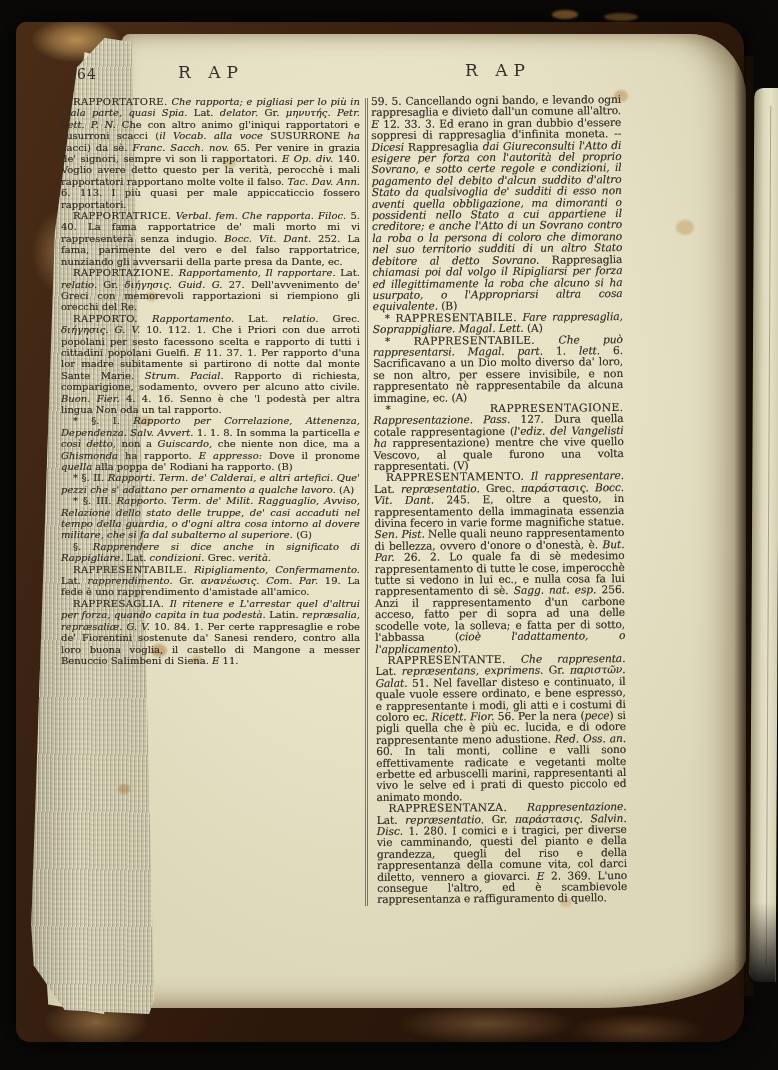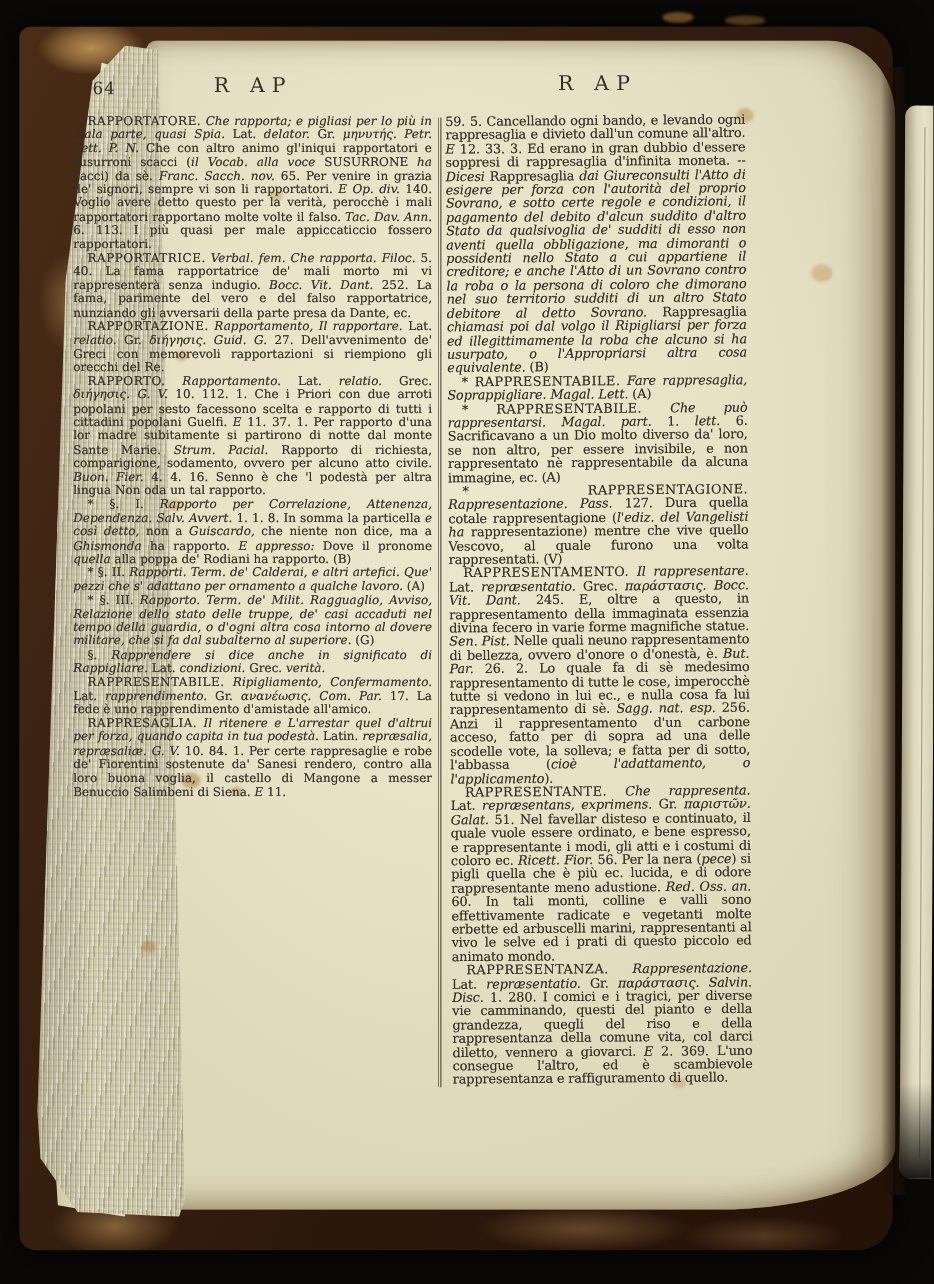--- a/index.html
+++ b/index.html
@@ -103,21 +103,21 @@
     <div class="columns">
       <div class="col col-left">
           <p class="par"><span class="seg-h">RAPPORTATORE.</span><span class="seg-i"> Che rapporta; e pigliasi per lo più in mala parte, quasi Spia.</span><span class="seg-r"> Lat. </span><span class="seg-i">delator.</span><span class="seg-r"> Gr. </span><span class="seg-g">μηνυτής.</span><span class="seg-i"> Petr. Lett. P. N.</span><span class="seg-r"> Che con altro animo gl'iniqui rapportatori e susurroni scacci (</span><span class="seg-i">il Vocab. alla voce </span><span class="seg-r">SUSURRONE </span><span class="seg-i">ha </span><span class="seg-r">cacci) da sè. </span><span class="seg-i">Franc. Sacch. nov.</span><span class="seg-r"> 65. Per venire in grazia de' signori, sempre vi son li rapportatori. </span><span class="seg-i">E Op. div.</span><span class="seg-r"> 140. Voglio avere detto questo per la verità, perocchè i mali rapportatori rapportano molte volte il falso. </span><span class="seg-i">Tac. Dav. Ann.</span><span class="seg-r"> 6. 113. I più quasi per male appiccaticcio fossero rapportatori.</span></p>
           <p class="par"><span class="seg-h">RAPPORTATRICE.</span><span class="seg-i"> Verbal. fem. Che rapporta. Filoc.</span><span class="seg-r"> 5. 40. La fama rapportatrice de' mali morto mi vi rappresenterà senza indugio. </span><span class="seg-i">Bocc. Vit. Dant.</span><span class="seg-r"> 252. La fama, parimente del vero e del falso rapportatrice, nunziando gli avversarii della parte presa da Dante, ec.</span></p>
           <p class="par"><span class="seg-h">RAPPORTAZIONE.</span><span class="seg-i"> Rapportamento, Il rapportare.</span><span class="seg-r"> Lat. </span><span class="seg-i">relatio.</span><span class="seg-r"> Gr. </span><span class="seg-g">διήγησις.</span><span class="seg-i"> Guid. G.</span><span class="seg-r"> 27. Dell'avvenimento de' Greci con memorevoli rapportazioni si riempiono gli orecchi del Re.</span></p>
           <p class="par"><span class="seg-h">RAPPORTO.</span><span class="seg-i"> Rapportamento.</span><span class="seg-r"> Lat. </span><span class="seg-i">relatio.</span><span class="seg-r"> Grec. </span><span class="seg-g">διήγησις.</span><span class="seg-i"> G. V.</span><span class="seg-r"> 10. 112. 1. Che i Priori con due arroti popolani per sesto facessono scelta e rapporto di tutti i cittadini popolani Guelfi. </span><span class="seg-i">E</span><span class="seg-r"> 11. 37. 1. Per rapporto d'una lor madre subitamente si partirono di notte dal monte Sante Marie. </span><span class="seg-i">Strum. Pacial.</span><span class="seg-r"> Rapporto di richiesta, comparigione, sodamento, ovvero per alcuno atto civile. </span><span class="seg-i">Buon. Fier.</span><span class="seg-r"> 4. 4. 16. Senno è che 'l podestà per altra lingua Non oda un tal rapporto.</span></p>
           <p class="par"><span class="seg-r">* §. I. </span><span class="seg-i">Rapporto per Correlazione, Attenenza, Dependenza. Salv. Avvert.</span><span class="seg-r"> 1. 1. 8. In somma la particella </span><span class="seg-i">e così detto,</span><span class="seg-r"> non a </span><span class="seg-i">Guiscardo,</span><span class="seg-r"> che niente non dice, ma a </span><span class="seg-i">Ghismonda</span><span class="seg-r"> ha rapporto. </span><span class="seg-i">E appresso:</span><span class="seg-r"> Dove il pronome </span><span class="seg-i">quella</span><span class="seg-r"> alla poppa de' Rodiani ha rapporto. (B)</span></p>
           <p class="par"><span class="seg-r">* §. II. </span><span class="seg-i">Rapporti. Term. de' Calderai, e altri artefici. Que' pezzi che s' adattano per ornamento a qualche lavoro.</span><span class="seg-r"> (A)</span></p>
           <p class="par"><span class="seg-r">* §. III. </span><span class="seg-i">Rapporto. Term. de' Milit. Ragguaglio, Avviso, Relazione dello stato delle truppe, de' casi accaduti nel tempo della guardia, o d'ogni altra cosa intorno al dovere militare, che si fa dal subalterno al superiore.</span><span class="seg-r"> (G)</span></p>
           <p class="par"><span class="seg-r">§. </span><span class="seg-i">Rapprendere si dice anche in significato di Rappigliare.</span><span class="seg-r"> Lat. </span><span class="seg-i">condizioni.</span><span class="seg-r"> Grec. </span><span class="seg-g">verità.</span></p>
-          <p class="par"><span class="seg-h">RAPPRESENTABILE.</span><span class="seg-i"> Ripigliamento, Confermamento.</span><span class="seg-r"> Lat. </span><span class="seg-i">rapprendimento.</span><span class="seg-r"> Gr. </span><span class="seg-g">ανανέωσις.</span><span class="seg-i"> Com. Par.</span><span class="seg-r"> 17. La fede è uno rapprendimento d'amistade all'amico.</span></p>
+          <p class="par"><span class="seg-h">RAPPRESENTABILE.</span><span class="seg-i"> Ripigliamento, Confermamento.</span><span class="seg-r"> Lat. </span><span class="seg-i">rapprendimento.</span><span class="seg-r"> Gr. </span><span class="seg-g">ανανέωσις.</span><span class="seg-i"> Com. Par.</span><span class="seg-r"> 19. La fede è uno rapprendimento d'amistade all'amico.</span></p>
           <p class="par"><span class="seg-h">RAPPRESAGLIA.</span><span class="seg-i"> Il ritenere e L'arrestar quel d'altrui per forza, quando capita in tua podestà.</span><span class="seg-r"> Latin. </span><span class="seg-i">repræsalia, repræsaliæ.</span><span class="seg-i"> G. V.</span><span class="seg-r"> 10. 84. 1. Per certe rappresaglie e robe de' Fiorentini sostenute da' Sanesi rendero, contro alla loro buona voglia, il castello di Mangone a messer Benuccio Salimbeni di Siena. </span><span class="seg-i">E</span><span class="seg-r"> 11.</span></p>
         </div>
       <div class="col-rule"></div>
       <div class="col col-right">
           <p class="par" style="text-indent: 0px;"><span class="seg-r">59. 5. Cancellando ogni bando, e levando ogni rappresaglia e divieto dall'un comune all'altro. </span><span class="seg-i">E</span><span class="seg-r"> 12. 33. 3. Ed erano in gran dubbio d'essere soppresi di rappresaglia d'infinita moneta. -- </span><span class="seg-i">Dicesi </span><span class="seg-r">Rappresaglia </span><span class="seg-i">dai Giureconsulti l'Atto di esigere per forza con l'autorità del proprio Sovrano, e sotto certe regole e condizioni, il pagamento del debito d'alcun suddito d'altro Stato da qualsivoglia de' sudditi di esso non aventi quella obbligazione, ma dimoranti o possidenti nello Stato a cui appartiene il creditore; e anche l'Atto di un Sovrano contro la roba o la persona di coloro che dimorano nel suo territorio sudditi di un altro Stato debitore al detto Sovrano.</span><span class="seg-r"> Rappresaglia </span><span class="seg-i">chiamasi poi dal volgo il Ripigliarsi per forza ed illegittimamente la roba che alcuno si ha usurpato, o l'Appropriarsi altra cosa equivalente.</span><span class="seg-r"> (B)</span></p>
           <p class="par"><span class="seg-r">* </span><span class="seg-h">RAPPRESENTABILE.</span><span class="seg-i"> Fare rappresaglia, Soprappigliare. Magal. Lett.</span><span class="seg-r"> (A)</span></p>
           <p class="par"><span class="seg-r">* </span><span class="seg-h">RAPPRESENTABILE.</span><span class="seg-i"> Che può rappresentarsi. Magal. part.</span><span class="seg-r"> 1. </span><span class="seg-i">lett.</span><span class="seg-r"> 6. Sacrificavano a un Dio molto diverso da' loro, se non altro, per essere invisibile, e non rappresentato nè rappresentabile da alcuna immagine, ec. (A)</span></p>
           <p class="par"><span class="seg-r">* </span><span class="seg-h">RAPPRESENTAGIONE.</span><span class="seg-i"> Rappresentazione. Pass.</span><span class="seg-r"> 127. Dura quella cotale rappresentagione (</span><span class="seg-i">l'ediz. del Vangelisti ha </span><span class="seg-r">rappresentazione) mentre che vive quello Vescovo, al quale furono una volta rappresentati. (V)</span></p>
           <p class="par"><span class="seg-h">RAPPRESENTAMENTO.</span><span class="seg-i"> Il rappresentare.</span><span class="seg-r"> Lat. </span><span class="seg-i">repræsentatio.</span><span class="seg-r"> Grec. </span><span class="seg-g">παράστασις.</span><span class="seg-i"> Bocc. Vit. Dant.</span><span class="seg-r"> 245. E, oltre a questo, in rappresentamento della immaginata essenzia divina fecero in varie forme magnifiche statue. </span><span class="seg-i">Sen. Pist.</span><span class="seg-r"> Nelle quali neuno rappresentamento di bellezza, ovvero d'onore o d'onestà, è. </span><span class="seg-i">But. Par.</span><span class="seg-r"> 26. 2. Lo quale fa di sè medesimo rappresentamento di tutte le cose, imperocchè tutte si vedono in lui ec., e nulla cosa fa lui rappresentamento di sè. </span><span class="seg-i">Sagg. nat. esp.</span><span class="seg-r"> 256. Anzi il rappresentamento d'un carbone acceso, fatto per di sopra ad una delle scodelle vote, la solleva; e fatta per di sotto, l'abbassa (</span><span class="seg-i">cioè l'adattamento, o l'applicamento</span><span class="seg-r">).</span></p>
           <p class="par"><span class="seg-h">RAPPRESENTANTE.</span><span class="seg-i"> Che rappresenta.</span><span class="seg-r"> Lat. </span><span class="seg-i">repræsentans, exprimens.</span><span class="seg-r"> Gr. </span><span class="seg-g">παριστῶν.</span><span class="seg-i"> Galat.</span><span class="seg-r"> 51. Nel favellar disteso e continuato, il quale vuole essere ordinato, e bene espresso, e rappresentante i modi, gli atti e i costumi di coloro ec. </span><span class="seg-i">Ricett. Fior.</span><span class="seg-r"> 56. Per la nera (</span><span class="seg-i">pece</span><span class="seg-r">) si pigli quella che è più ec. lucida, e di odore rappresentante meno adustione. </span><span class="seg-i">Red. Oss. an.</span><span class="seg-r"> 60. In tali monti, colline e valli sono effettivamente radicate e vegetanti molte erbette ed arbuscelli marini, rappresentanti al vivo le selve ed i prati di questo piccolo ed animato mondo.</span></p>

